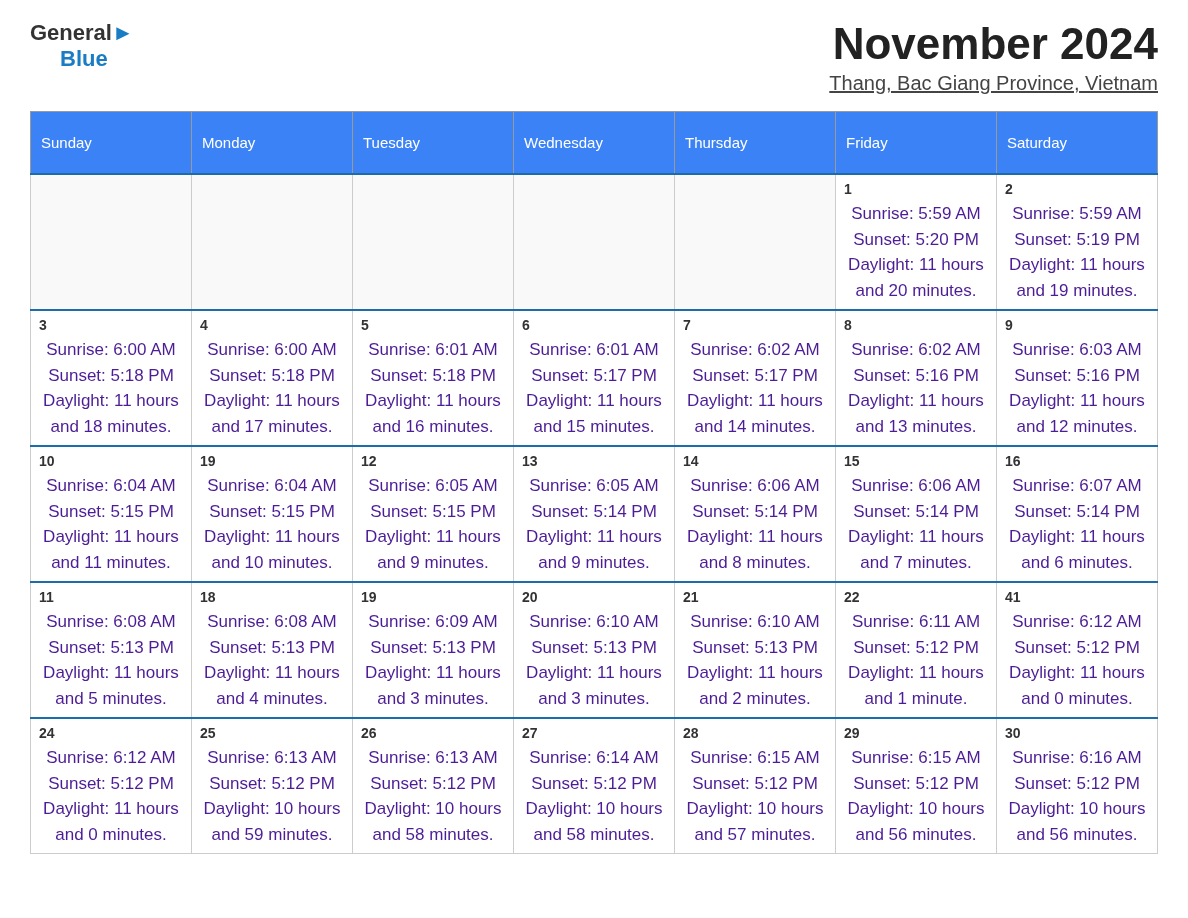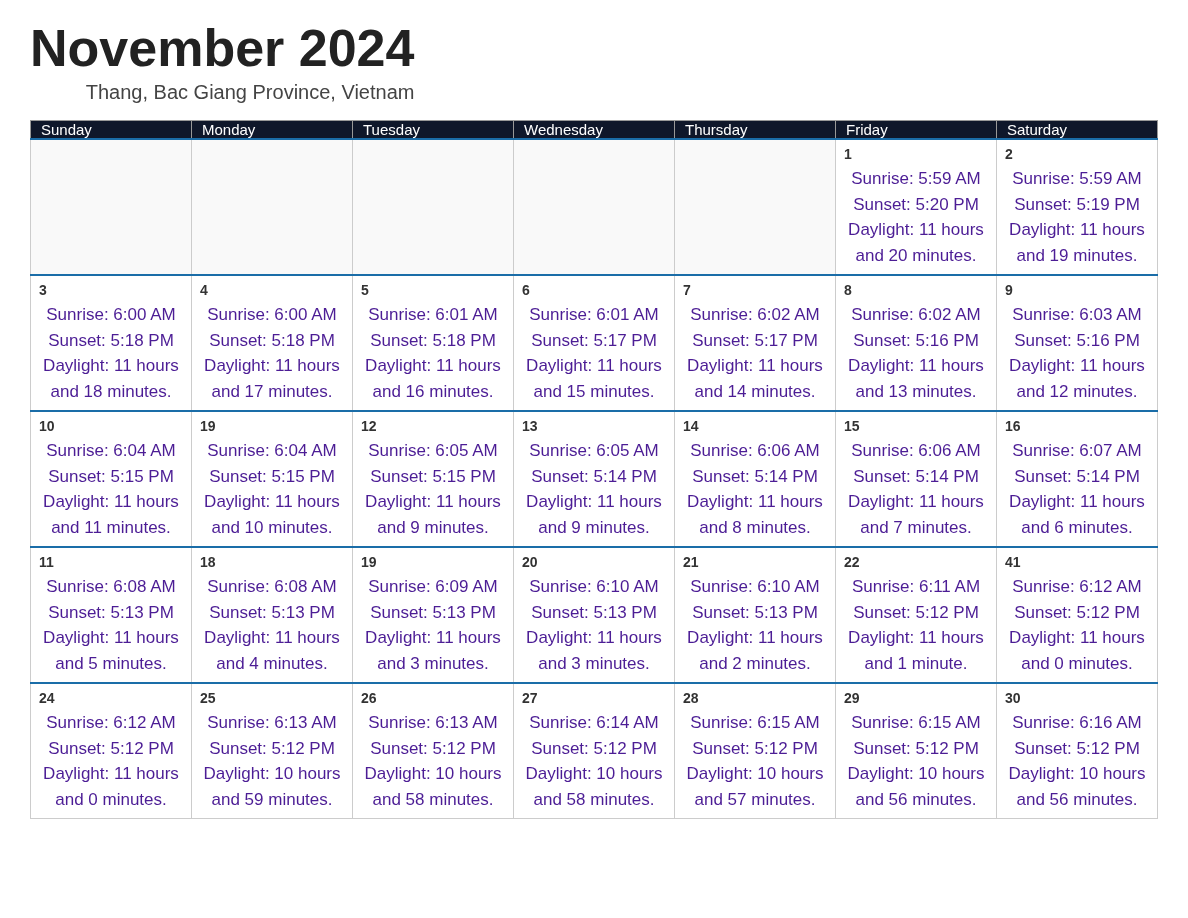--- a/index.html
+++ b/index.html
@@ -37,41 +37,42 @@
       margin-left: 30px;
     }
     .logo-row {
       display: flex;
       align-items: center;
     }
     .title-section {
       text-align: right;
     }
     .month-title {
-      font-size: 52px;
+      font-size: 44px;
       font-weight: bold;
       color: #222;
       line-height: 1.1;
     }
     .location {
       font-size: 20px;
       color: #444;
       margin-top: 4px;
+      text-decoration: underline;
     }
     .calendar {
       width: 100%;
       border-collapse: collapse;
       border: 1px solid #999;
     }
     .calendar th {
-      background-color: #0f172a;
+      background-color: #3b82f6;
       color: #fff;
       font-size: 15px;
       font-weight: normal;
-      padding: 0 10px;
+      padding: 22px 10px;
       text-align: left;
       border: 1px solid #999;
     }
     .calendar td {
       vertical-align: top;
       border: 1px solid #ccc;
       padding: 6px 8px;
       width: 14.28%;
       min-height: 100px;
       font-size: 12.5px;
@@ -95,20 +96,28 @@
       text-align: center;
     }
     .empty-cell {
       background: #f9f9f9;
     }
   </style>
 </head>
 <body>
 
 <div class="header">
+  <div class="logo">
+    <div class="logo-row">
+      <span class="logo-general">General<span>►</span></span>
+    </div>
+    <div>
+      <span class="logo-blue">Blue</span>
+    </div>
+  </div>
   <div class="title-section">
     <div class="month-title">November 2024</div>
     <div class="location">Thang, Bac Giang Province, Vietnam</div>
   </div>
 </div>
 
 <table class="calendar">
   <thead>
     <tr>
       <th>Sunday</th>

